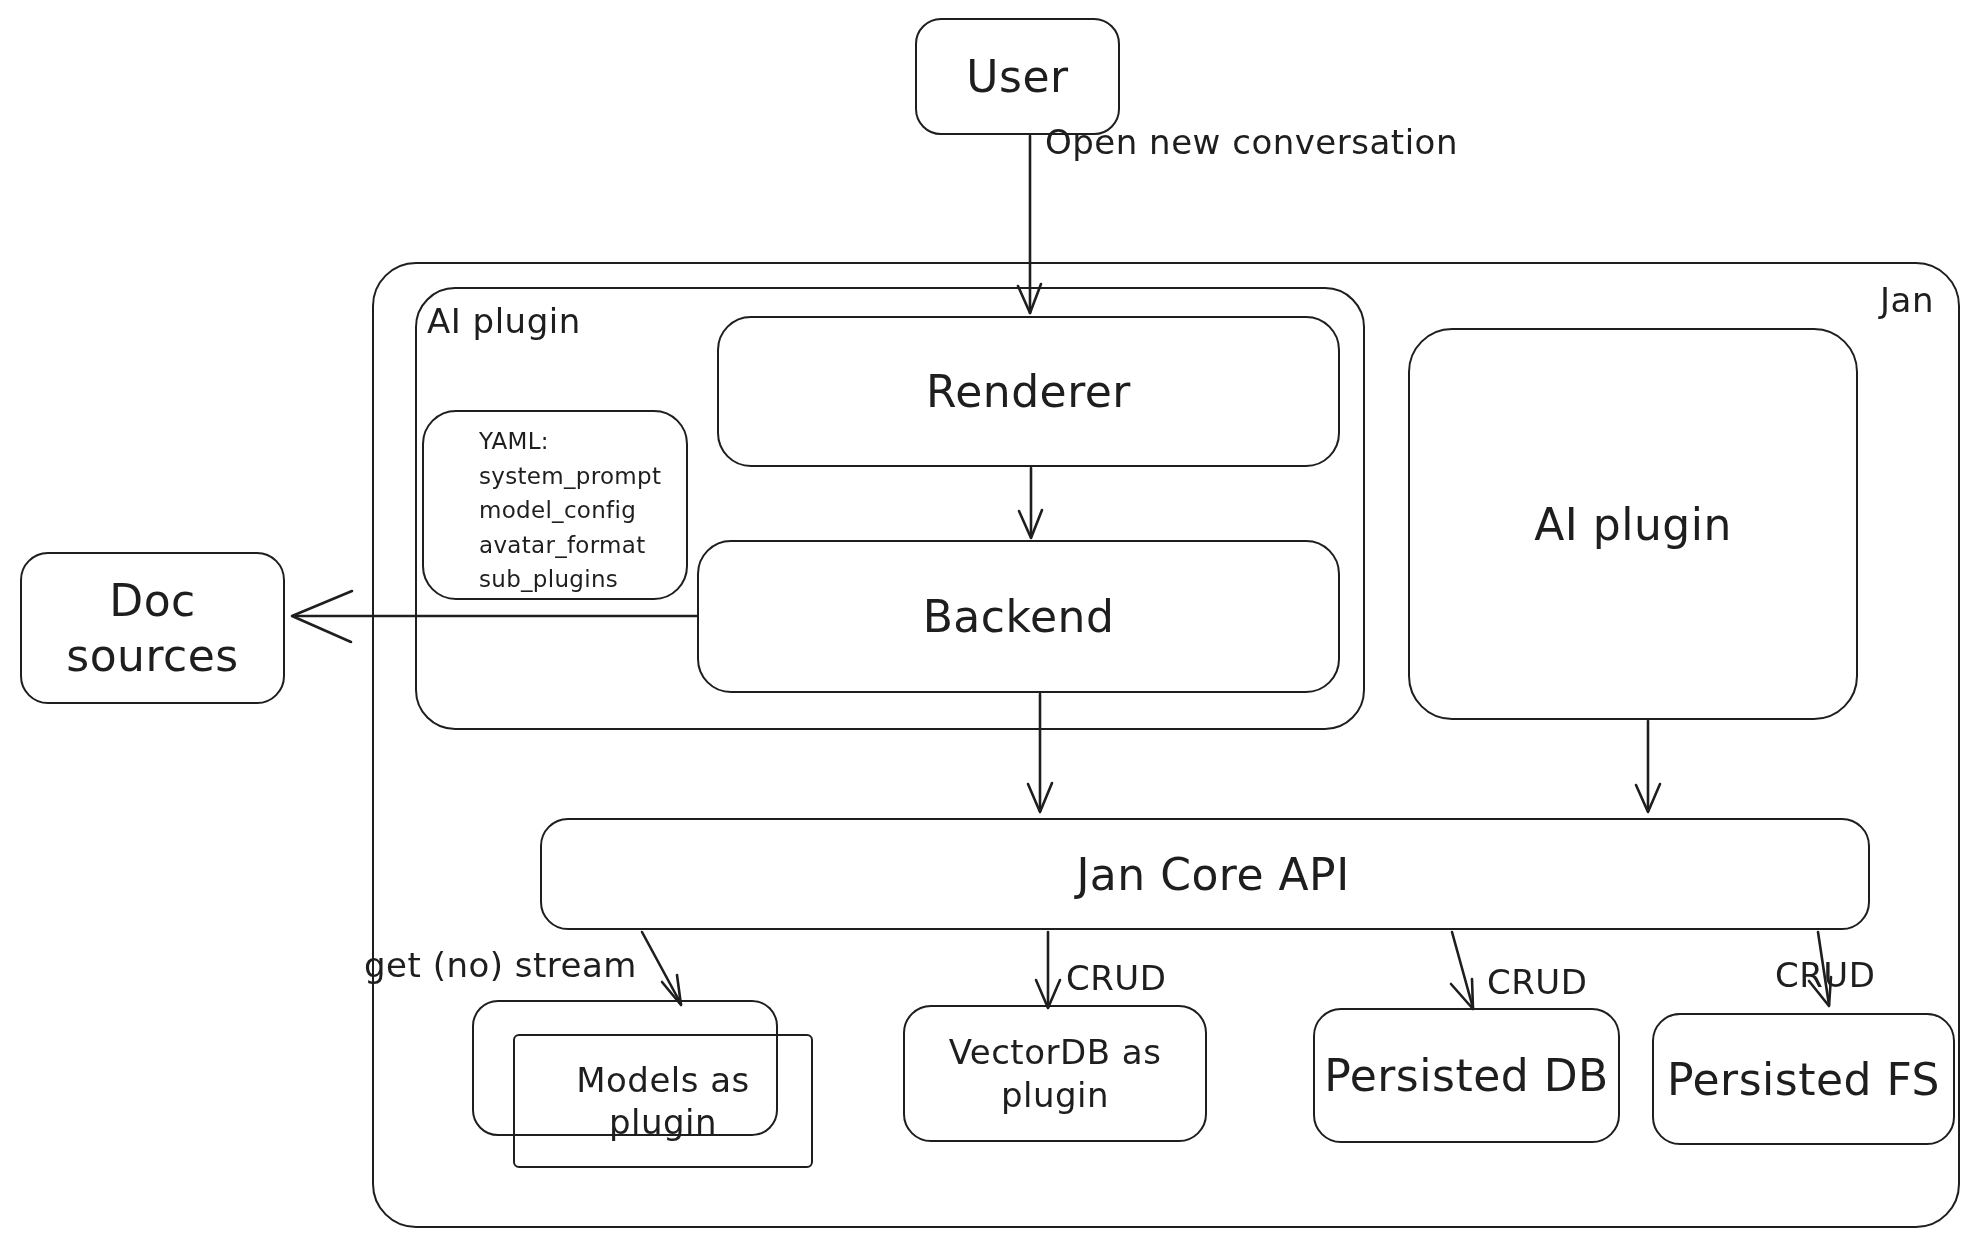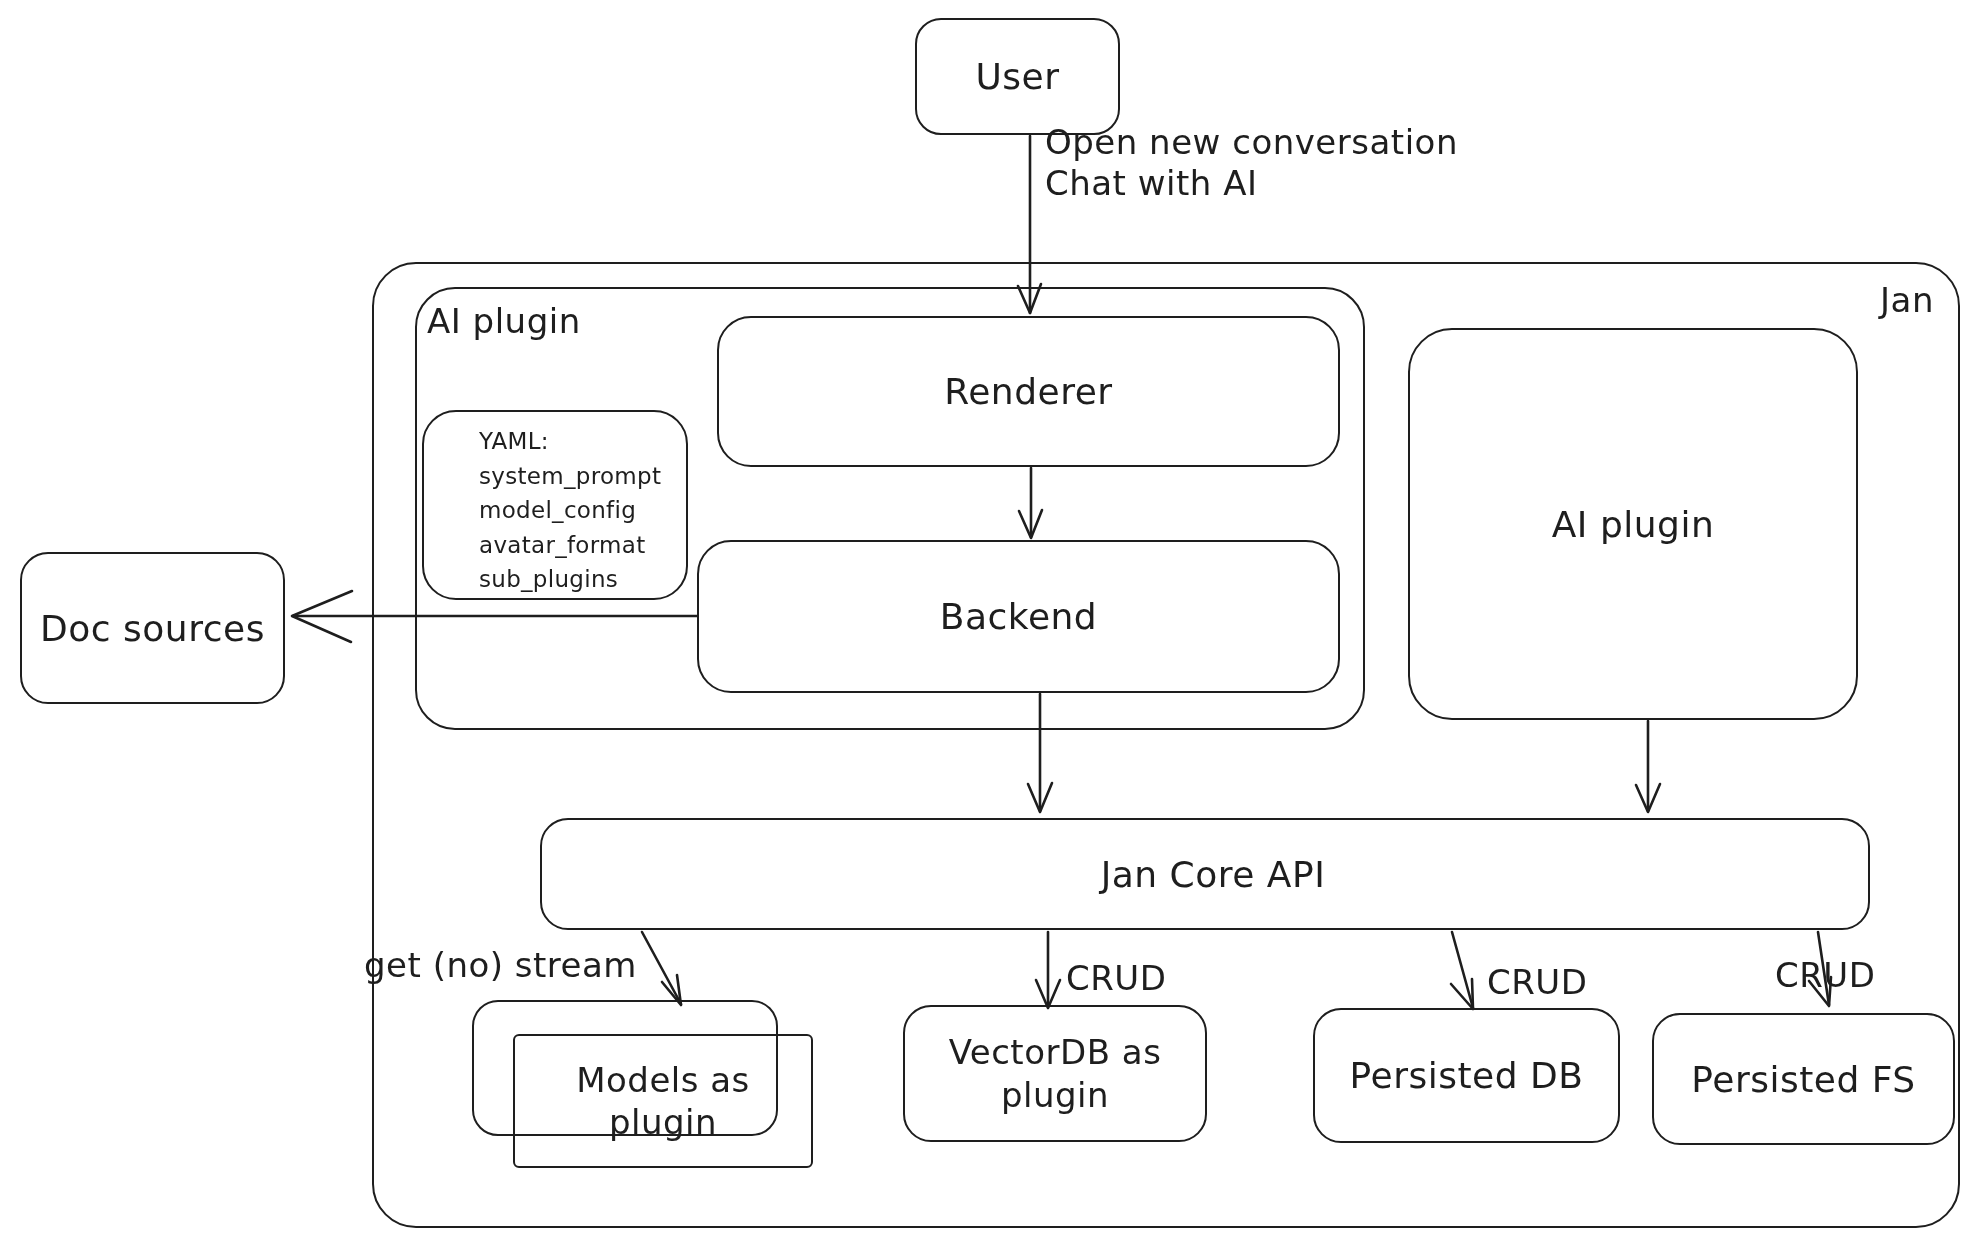--- a/index.html
+++ b/index.html
@@ -21,21 +21,21 @@
     border: 2.5px solid #1e1e1e;
     background: transparent;
     display: flex;
     align-items: center;
     justify-content: center;
     text-align: center;
     color: #1e1e1e;
     box-sizing: border-box;
   }
   .node-label {
-    font-size: 36px;
+    font-size: 44px;
     letter-spacing: 0.5px;
     line-height: 1.25;
   }
   .corner-label {
     position: absolute;
     font-size: 34px;
     letter-spacing: 0.5px;
     white-space: nowrap;
   }
   .edge-label {
@@ -114,21 +114,20 @@
       <polyline points="1809,981 1829,1006 1831,977"></polyline>
     </g>
   </svg>
 
   <div class="box" style="left:915px; top:18px; width:205px; height:117px; border-radius:26px;">
     <span class="node-label">User</span>
   </div>
 
   <div class="edge-label two-line" style="left:1045px; top:122px; line-height:1.22;">
     <span>Open new conversation</span>
-    <span>Chat with AI</span>
   </div>
 
   <div class="box" style="left:372px; top:262px; width:1588px; height:966px; border-radius:44px;">
     <span class="corner-label" style="right:24px; top:16px;">Jan</span>
   </div>
 
   <div class="box" style="left:415px; top:287px; width:950px; height:443px; border-radius:40px;">
     <span class="corner-label" style="left:10px; top:12px;">AI plugin</span>
   </div>
 

